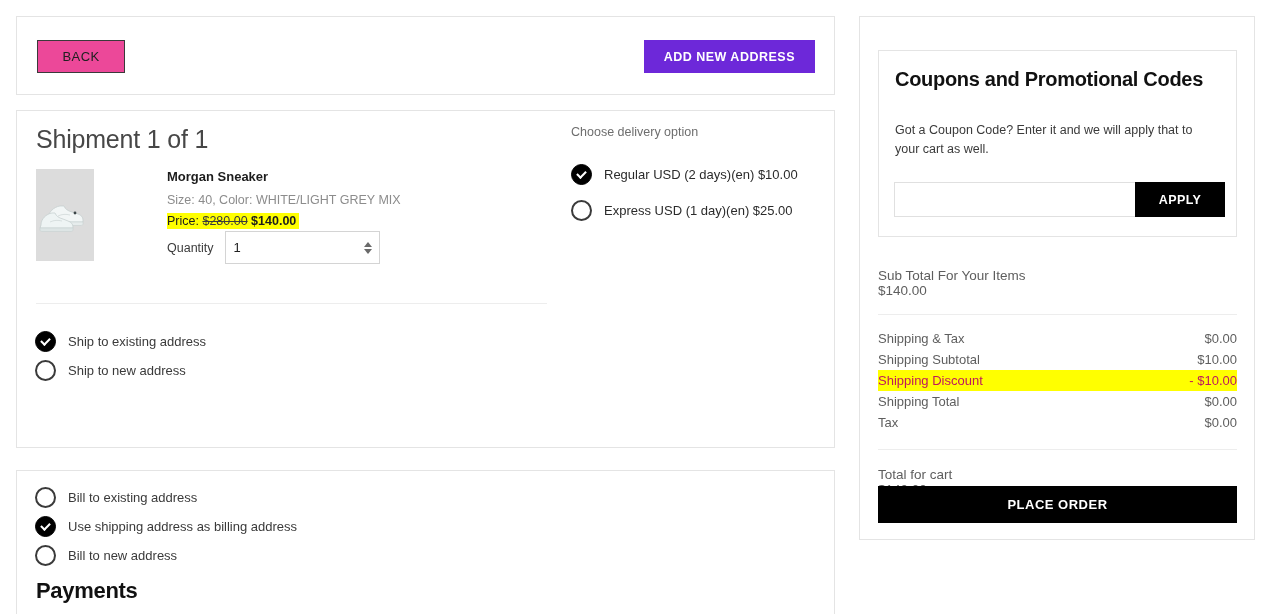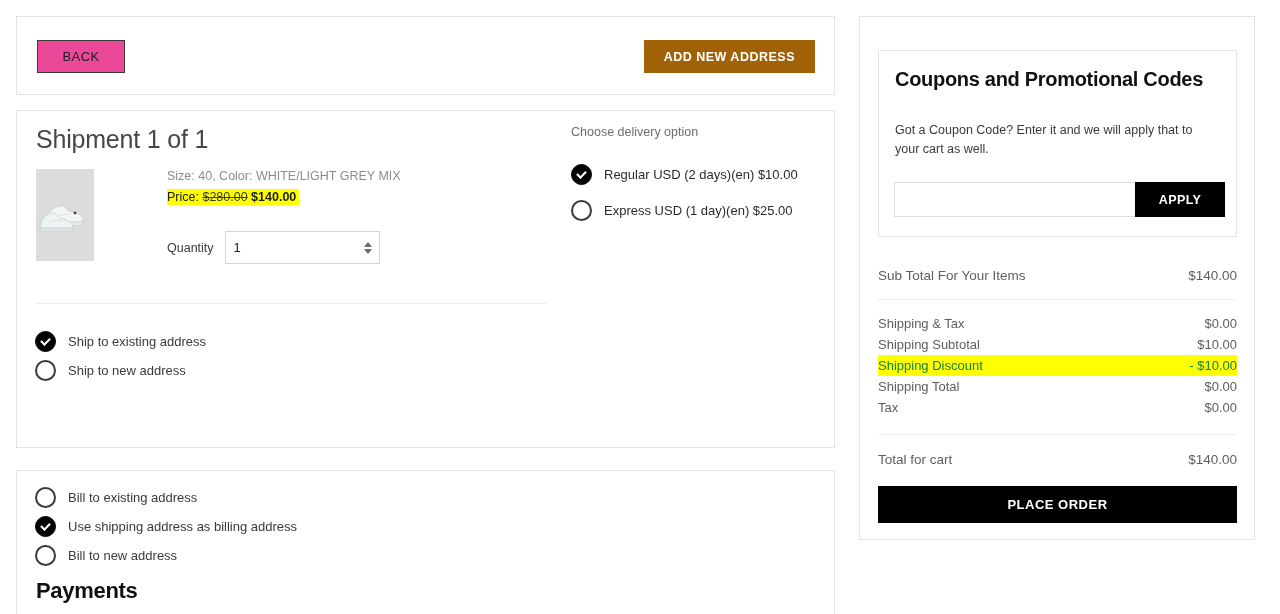--- a/index.html
+++ b/index.html
@@ -28,21 +28,21 @@
     border: 1px solid #3a3a3a;
     font-size: 13px; letter-spacing: .4px;
     color: #212121;
     font-family: "Liberation Sans", sans-serif;
     cursor: pointer;
     display: flex; align-items: center; justify-content: center;
   }
   .btn-add-address {
     position: absolute; right: 19px; top: 23px;
     height: 33px; padding: 0 20px;
-    background: #a16207; color: #fff;
+    background: #6d28d9; color: #fff;
     border: none;
     font-size: 12.5px; font-weight: bold; letter-spacing: .5px;
     font-family: "Liberation Sans", sans-serif;
     cursor: pointer;
     display: flex; align-items: center; justify-content: center;
   }
 
   
   #shipment-card { left: 16px; top: 110px; width: 819px; height: 338px; }
   .shipment-title {
@@ -188,26 +188,26 @@
     font-family: "Liberation Sans", sans-serif;
     cursor: pointer;
   }
 
   .sum { position: absolute; left: 18px; top: 248px; width: 359px; }
   .sum-row {
     display: flex; justify-content: space-between; align-items: baseline;
     font-size: 13px; color: #5e5e5e;
     padding: 3px 0;
   }
-  .sum-row.big { font-size: 13.5px; color: #5e5e5e; }
+  .sum-row.big { font-size: 13.5px; color: #5e5e5e; flex-direction: column; }
   .sum-row.hl {
     background: #ffff00;
     color: #1c1c1c;
   }
-  .sum-row.hl .sum-label, .sum-row.hl .sum-val { color: #15803d; }
+  .sum-row.hl .sum-label, .sum-row.hl .sum-val { color: #be185d; }
   .sum-val { color: #5e5e5e; }
   .sum-sep { height: 1px; background: #ededed; margin: 13px 0; }
   .sum-sep.b { margin: 16px 0 14px; }
 
   .btn-place-order {
     position: absolute; left: 18px; top: 469px;
     width: 359px; height: 37px;
     background: #000; color: #fff; border: none;
     font-size: 13px; font-weight: bold; letter-spacing: .5px;
     font-family: "Liberation Sans", sans-serif;
@@ -238,20 +238,21 @@
         </g>
         <g transform="translate(2,42)">
           <path d="M3 14 C3 8, 8 3, 14 2 L17 2 C18 5, 21 7, 25 8 L30 10 C33 11, 35 13, 35 16 L35 17 L2 17 Z" fill="#eef4f4" stroke="#c3cdcd" stroke-width="0.7"></path>
           <path d="M2 17 L35 17 L35 19 C35 20, 34 20.5, 32 20.5 L5 20.5 C3 20.5, 2 20, 2 19 Z" fill="#dde5e5" stroke="#c3cdcd" stroke-width="0.5"></path>
           <path d="M12 11 C16 9, 20 9, 24 10" stroke="#cdd6d6" stroke-width="0.7" fill="none"></path>
         </g>
       </svg>
     </div>
 
     <div class="prod-info">
+      <div class="prod-name">Morgan Sneaker</div>
       <div class="prod-variant">Size: 40, Color: WHITE/LIGHT GREY MIX</div>
       <div class="prod-price">
         <span>Price:</span>
         <span class="old">$280.00</span>
         <span class="new">$140.00</span>
       </div>
     </div>
 
     <div class="qty-row">
       <span class="qty-label">Quantity</span>

